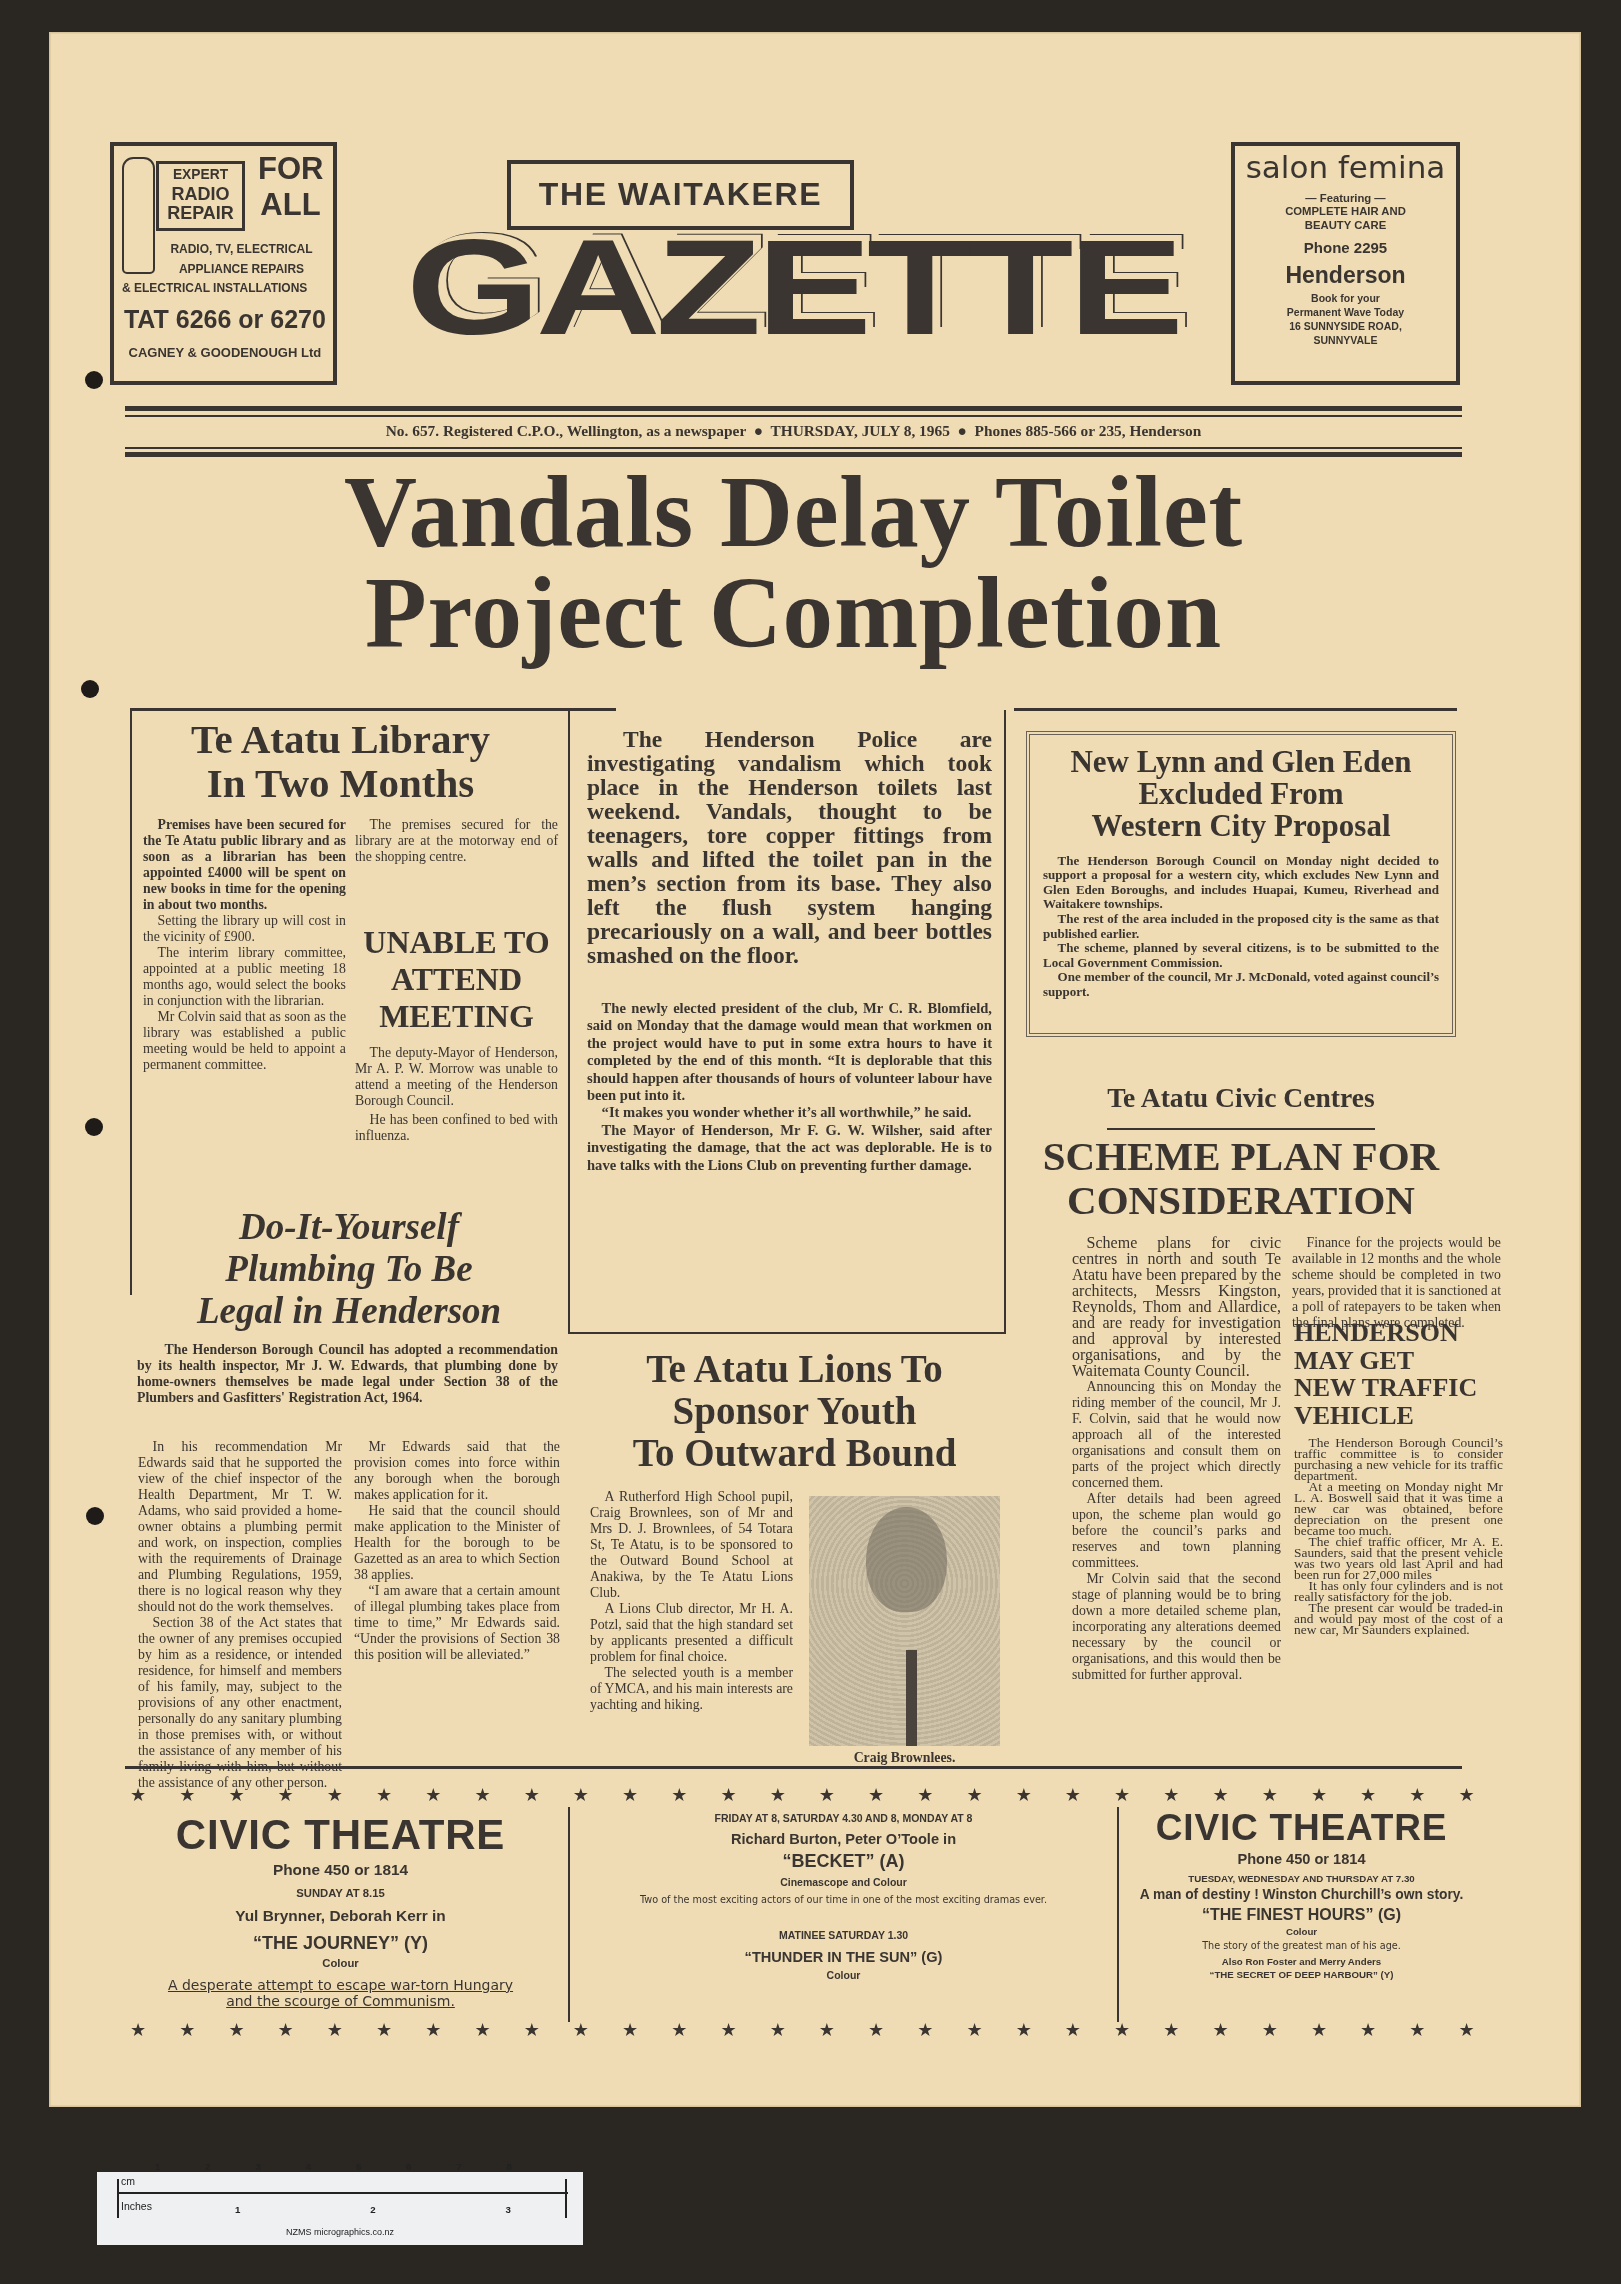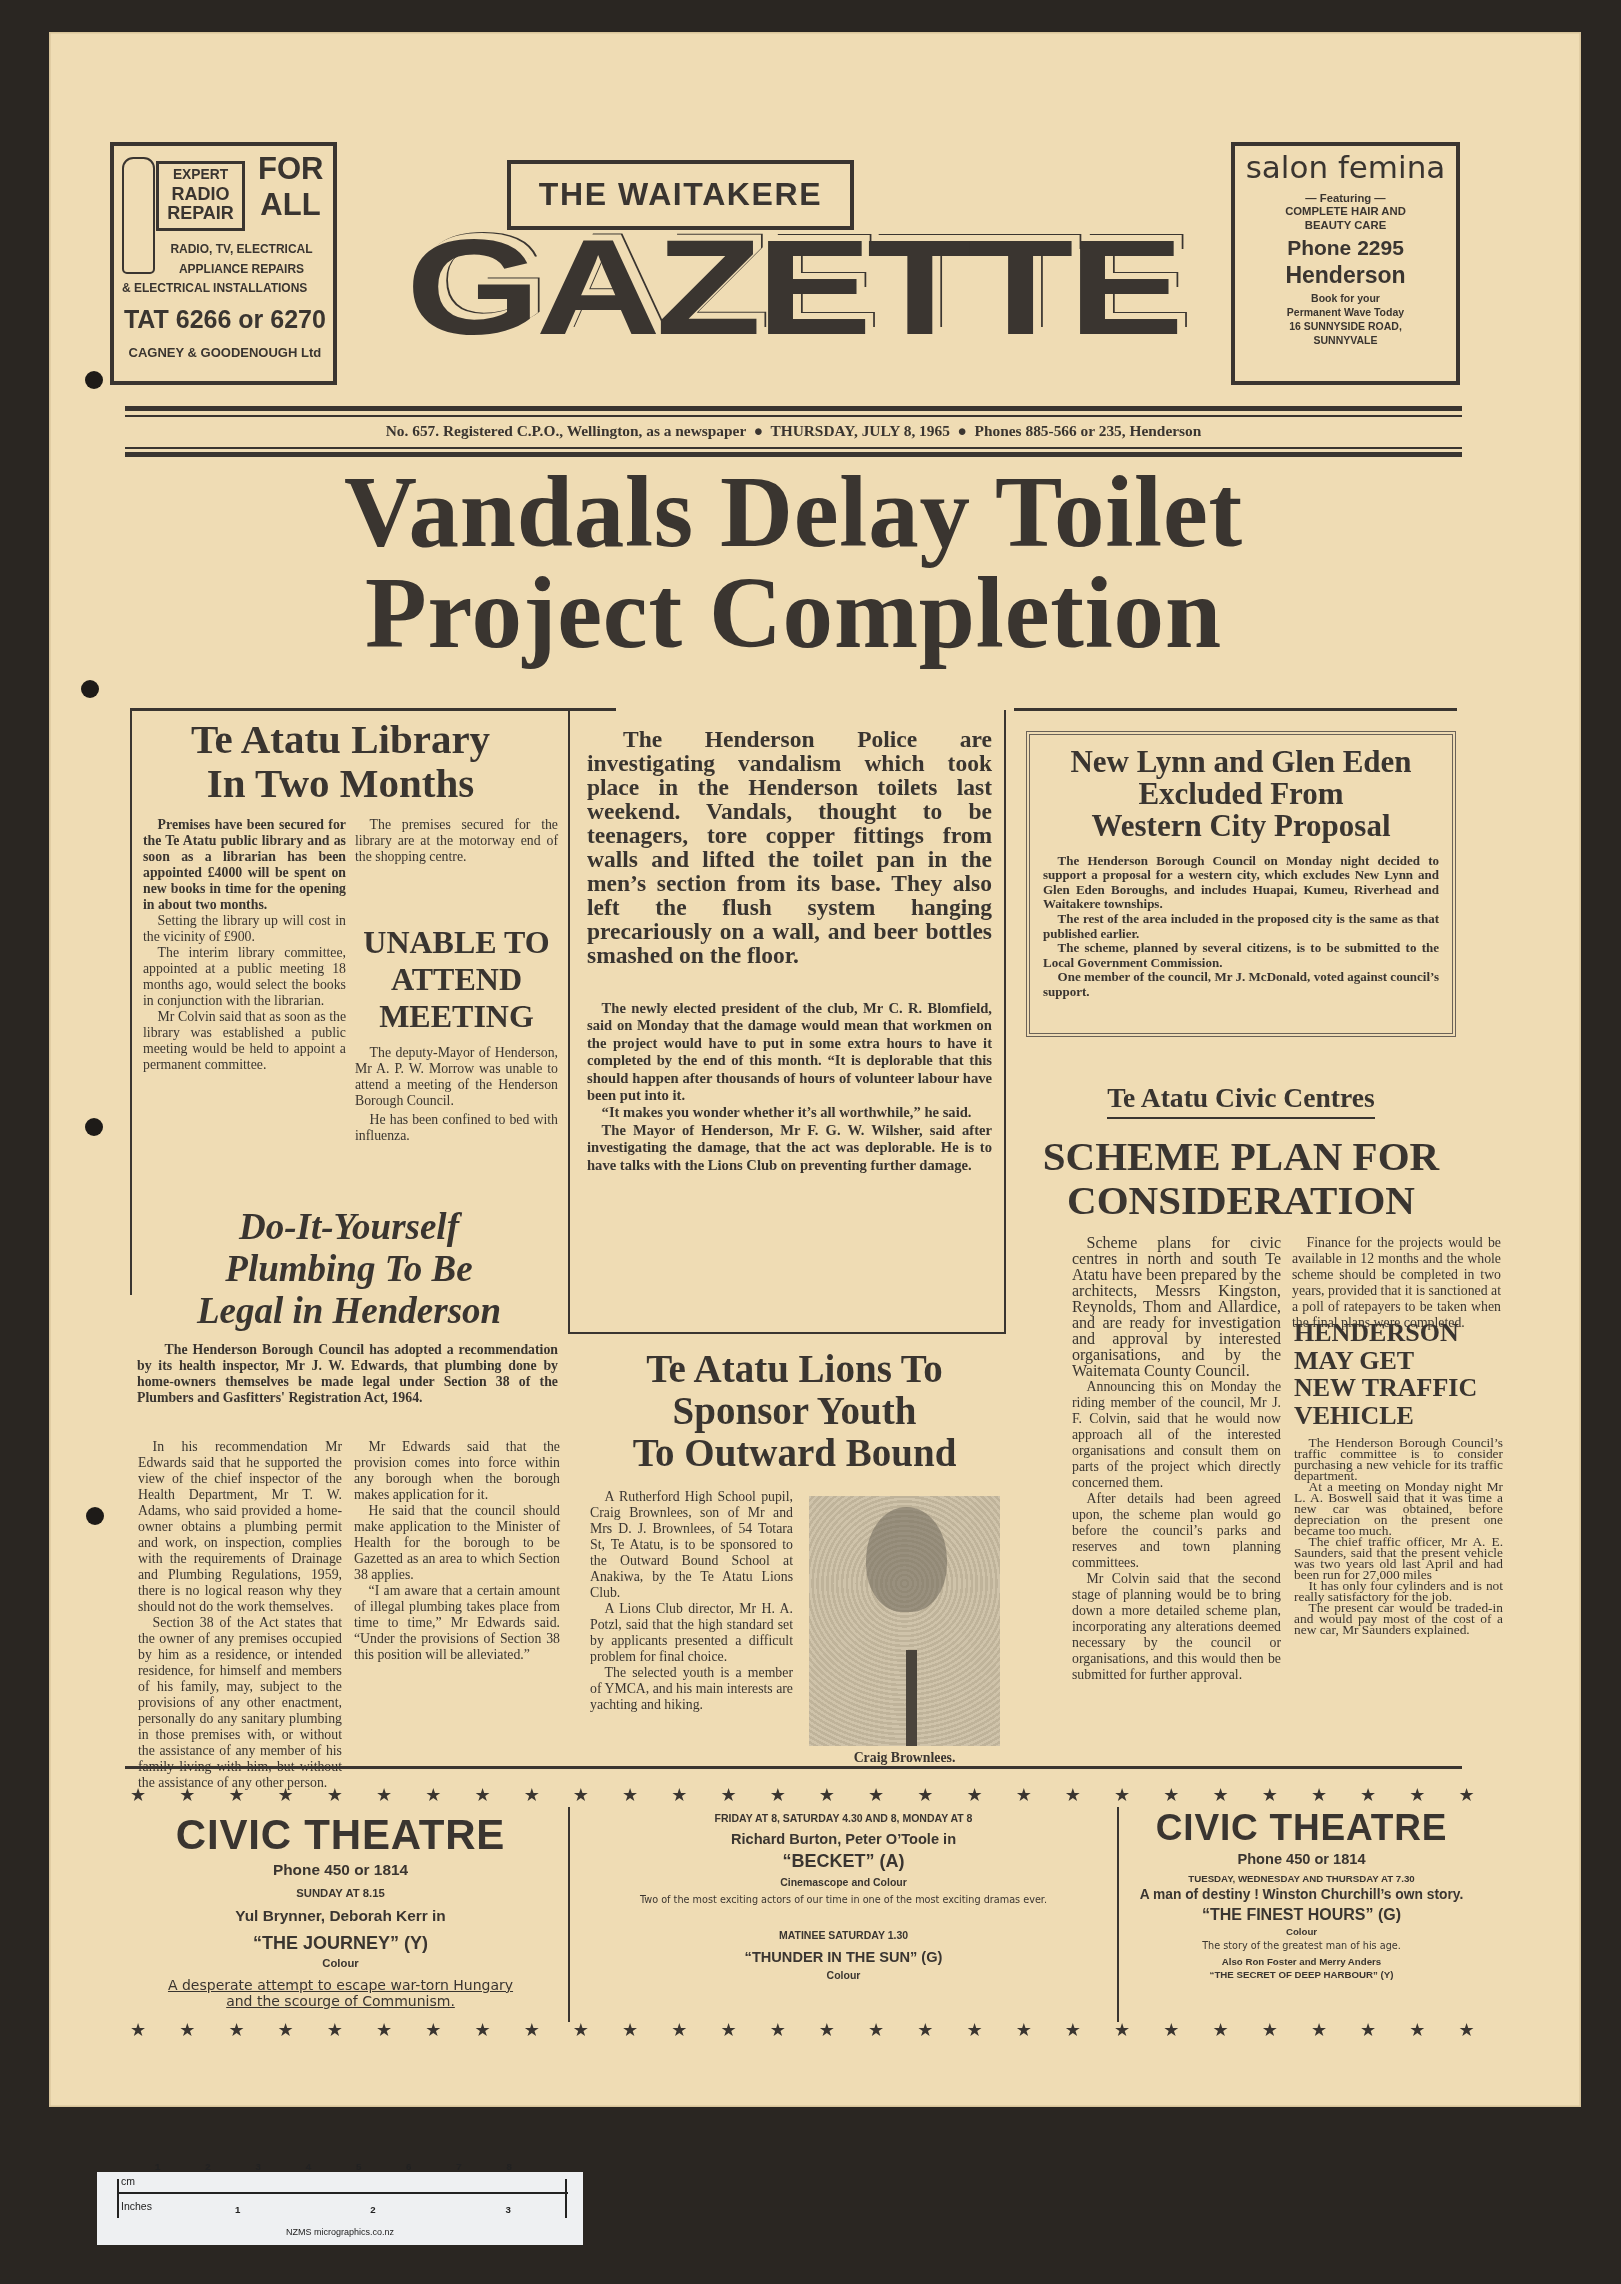--- a/index.html
+++ b/index.html
@@ -55,21 +55,21 @@
     <div class="abs condensed" style="left:0;top:73px;width:827px;font-size:173px;line-height:186px;letter-spacing:-4.9px;color:#3a3530;text-shadow:8px -8px 0 #efdcb4,9.7px -9.7px 0 #3a3530;transform:scaleY(0.78);transform-origin:top left;">GAZETTE</div>
   </div>
 
   <div class="abs box" style="left:1182px;top:110px;width:229px;height:243px;">
     <div class="center" style="font-family:'DejaVu Sans',sans-serif;font-size:31px;margin-top:3px;">salon femina</div>
     <div class="condensed center" style="font-size:11.3px;margin-top:6.5px;">— Featuring —</div>
     <div class="condensed center" style="font-size:11.3px;line-height:14.6px;">
       <div>COMPLETE HAIR AND</div>
       <div>BEAUTY CARE</div>
     </div>
-    <div class="condensed center" style="font-size:21px;line-height:29px;">Phone 2295</div>
+    <div class="condensed center" style="font-size:15px;line-height:29px;">Phone 2295</div>
     <div class="condensed center" style="font-size:23px;line-height:27.6px;">Henderson</div>
     <div class="condensed center" style="font-size:10.5px;line-height:13.8px;margin-top:3.2px;">
       <div>Book for your</div>
       <div>Permanent Wave Today</div>
       <div>16 SUNNYSIDE ROAD,</div>
       <div>SUNNYVALE</div>
     </div>
   </div>
 
   <div class="hrule" style="left:76px;top:374px;width:1337px;height:4.9px;"></div>
@@ -162,21 +162,21 @@
       <div>Western City Proposal</div>
     </div>
     <div class="col small just bold" style="margin:11.3px 13px 0 13px;font-size:13px;line-height:14.6px;">
       <p>The Henderson Borough Council on Monday night decided to support a proposal for a western city, which excludes New Lynn and Glen Eden Boroughs, and includes Huapai, Kumeu, Riverhead and Waitakere townships.</p>
       <p>The rest of the area included in the proposed city is the same as that published earlier.</p>
       <p>The scheme, planned by several citizens, is to be submitted to the Local Government Commission.</p>
       <p>One member of the council, Mr J. McDonald, voted against council’s support.</p>
     </div>
   </div>
 
-  <div class="abs center bold" style="left:973px;top:1050px;width:438px;font-size:27.6px;"><span style="border-bottom:2.4px solid #3a3530;padding-bottom:4px;margin-top:30px;">Te Atatu Civic Centres</span></div>
+  <div class="abs center bold" style="left:973px;top:1050px;width:438px;font-size:27.6px;"><span style="border-bottom:2.4px solid #3a3530;padding-bottom:15px;margin-top:30px;">Te Atatu Civic Centres</span></div>
   <div class="abs center bold" style="left:973px;top:1102px;width:438px;font-size:41px;line-height:44px;">
     <div>SCHEME PLAN FOR</div>
     <div>CONSIDERATION</div>
   </div>
   <div class="abs col small just" style="left:1023px;top:1203px;width:209px;">
     <p style="font-size:16px;line-height:16px;">Scheme plans for civic centres in north and south Te Atatu have been prepared by the architects, Messrs Kingston, Reynolds, Thom and Allardice, and are ready for investigation and approval by interested organisations, and by the Waitemata County Council.</p>
     <p>Announcing this on Monday the riding member of the council, Mr J. F. Colvin, said that he would now approach all of the interested organisations and consult them on parts of the project which directly concerned them.</p>
     <p>After details had been agreed upon, the scheme plan would go before the council’s parks and reserves and town planning committees.</p>
     <p>Mr Colvin said that the second stage of planning would be to bring down a more detailed scheme plan, incorporating any alterations deemed necessary by the council or organisations, and this would then be submitted for further approval.</p>
   </div>

